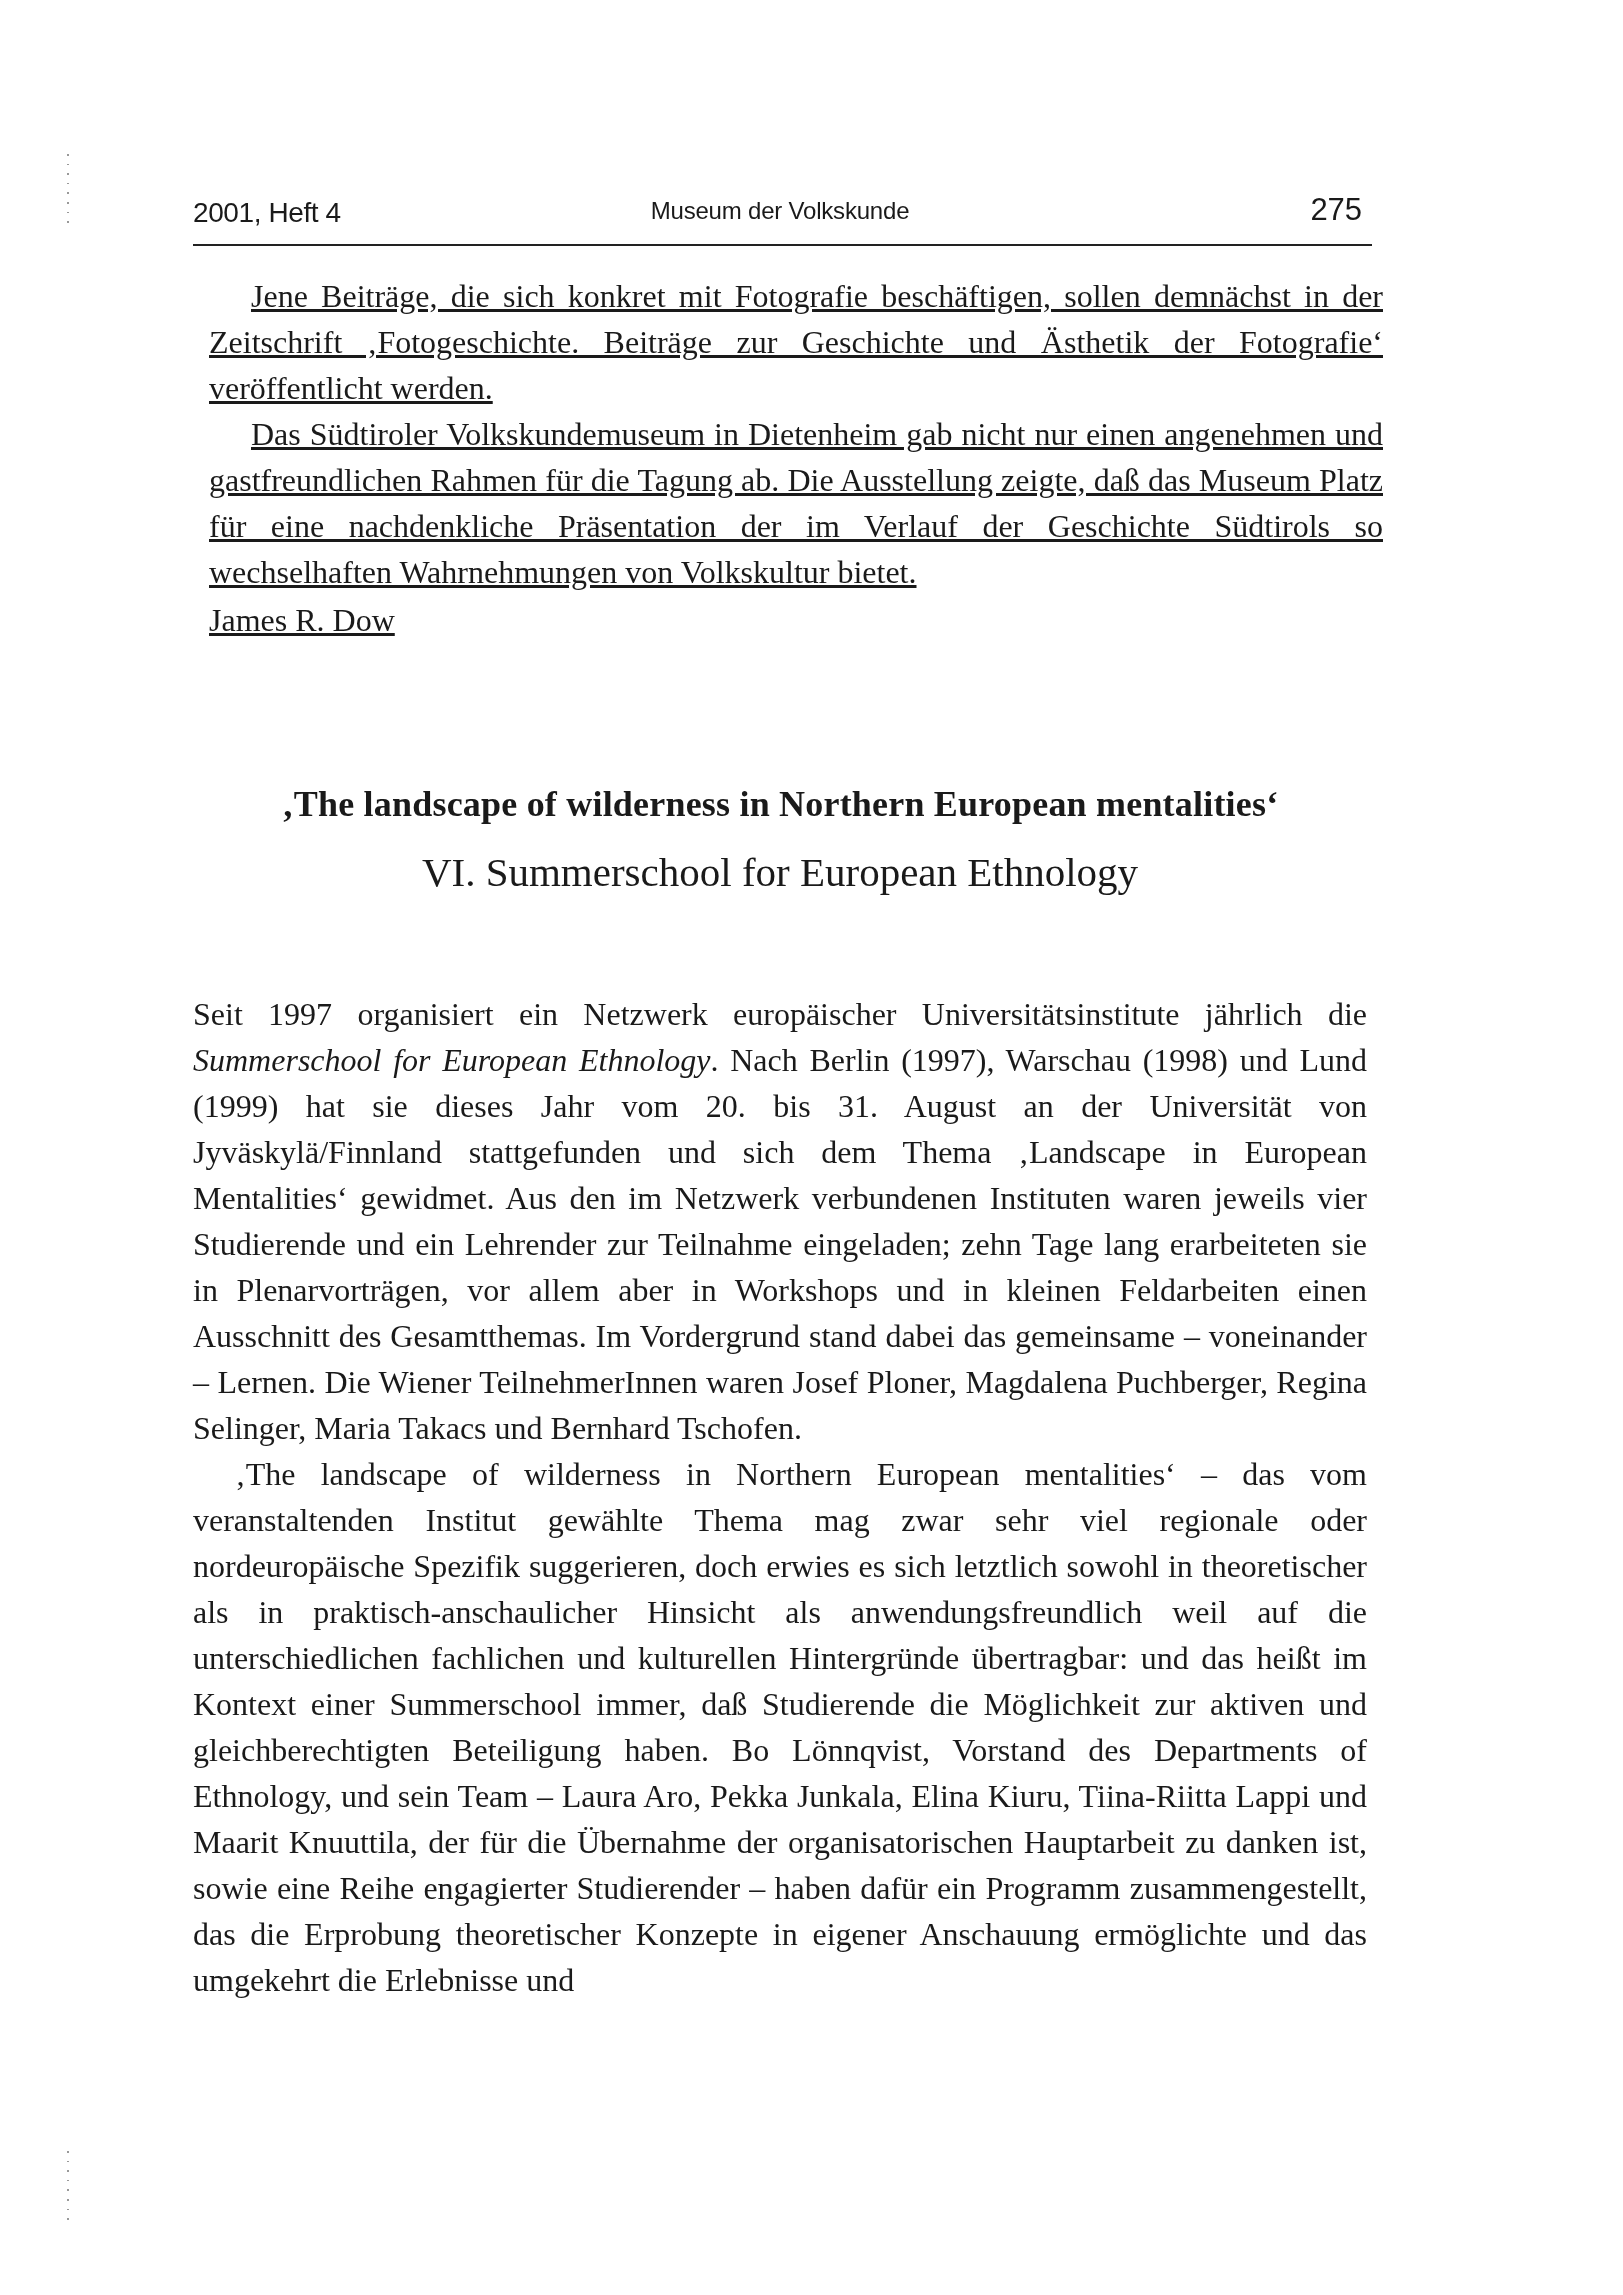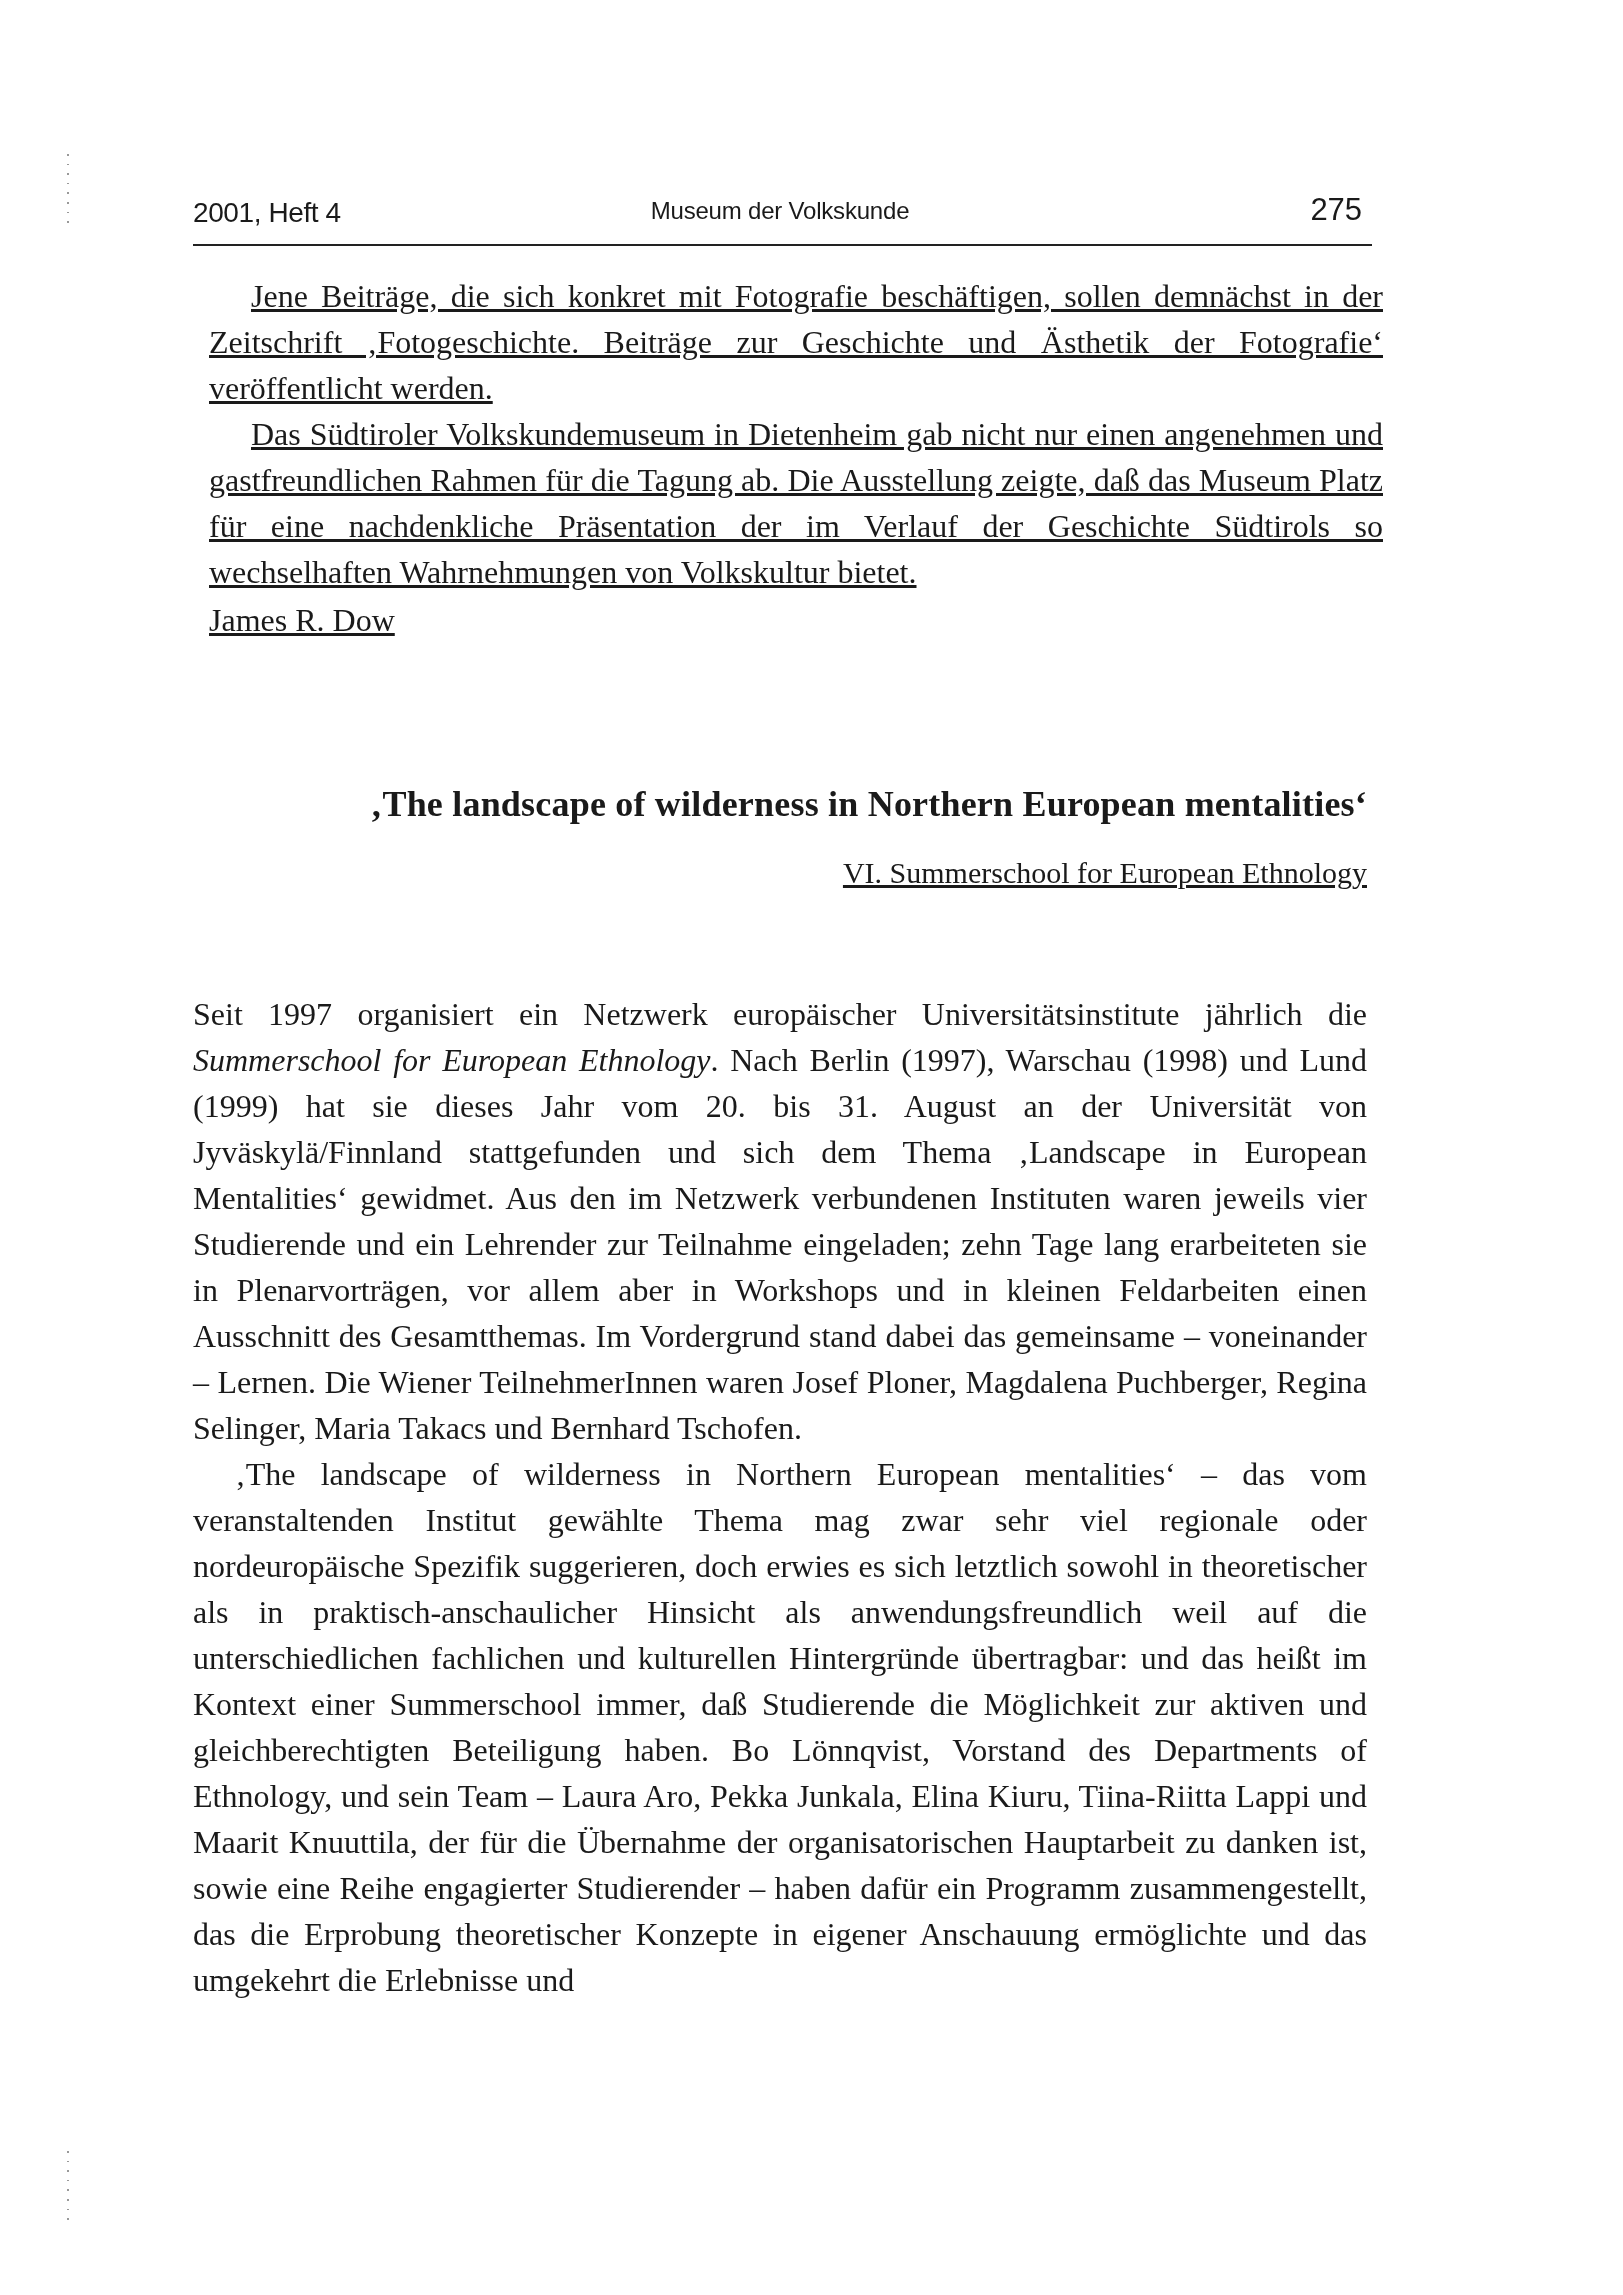--- a/index.html
+++ b/index.html
@@ -12,23 +12,23 @@
   .rh-left { position: absolute; left: 0; top: 1.6px; font-size: 28px; letter-spacing: -0.4px; }
   .rh-center { position: absolute; left: 0; right: 0; top: 1.6px; text-align: center; font-size: 24px; letter-spacing: -0.2px; }
   .rh-right { position: absolute; right: 4.9px; top: -3.2px; font-size: 31px; }
   .rule { position: absolute; left: 0; top: 49px; width: 1179px; height: 2.4px; background: #222; }
   .body-text { font-size: 32px; line-height: 46px; text-align: justify; text-align-last: auto; }
   .para { margin: 0; }
   .para.indent { text-indent: 42px; }
   .section-1 { position: absolute; top: 78px; left: 16px; width: 1174px; text-decoration: underline; }
   .signature { text-align: left; font-size: 32px; line-height: 45px; margin-top: 3.2px; }
   .article-title { position: absolute; top: 588px; left: 0; width: 1174px; font-weight: bold;
-                   font-size: 36px; text-align: right; letter-spacing: 0.2px; }
-  .subtitle { position: absolute; top: 657px; left: 0; width: 1174px; text-align: right;
-              font-size: 30px; line-height: 41px; text-decoration: underline; }
+                   font-size: 36px; text-align: center; letter-spacing: 0.2px; }
+  .subtitle { position: absolute; top: 657px; left: 0; width: 1174px; text-align: center;
+              font-size: 41px; line-height: 41px; }
   .subtitle div { margin: 0; }
   .section-2 { position: absolute; top: 796px; left: 0; width: 1174px; }
   em { font-style: italic; }
 </style>
 </head>
 <body>
 
 <div class="margin-dots" style="top:154px;">
   <span></span>
     <span></span>

